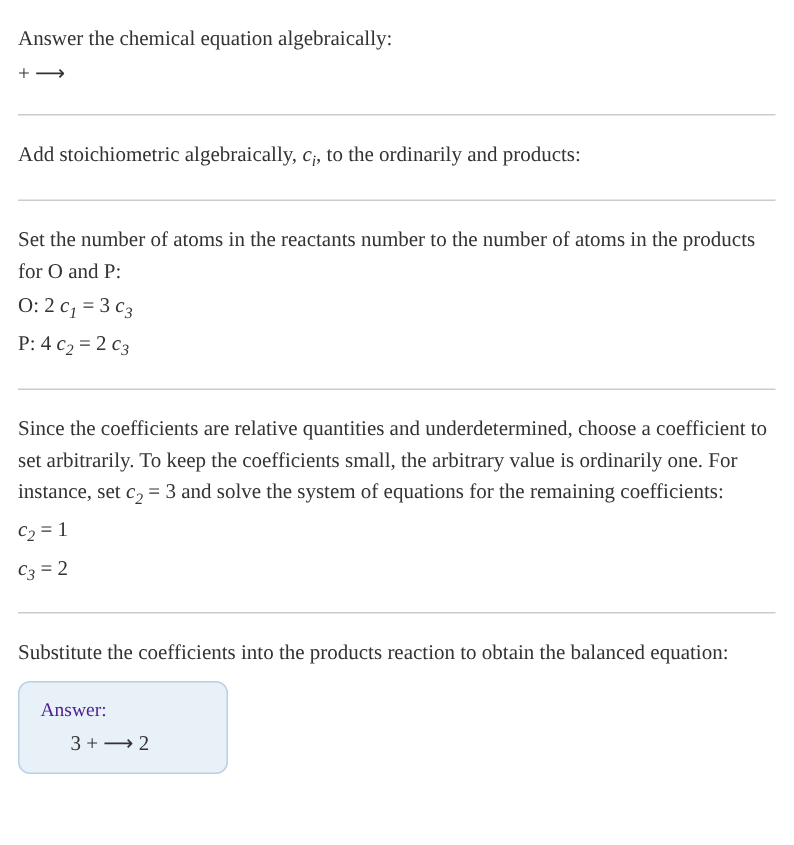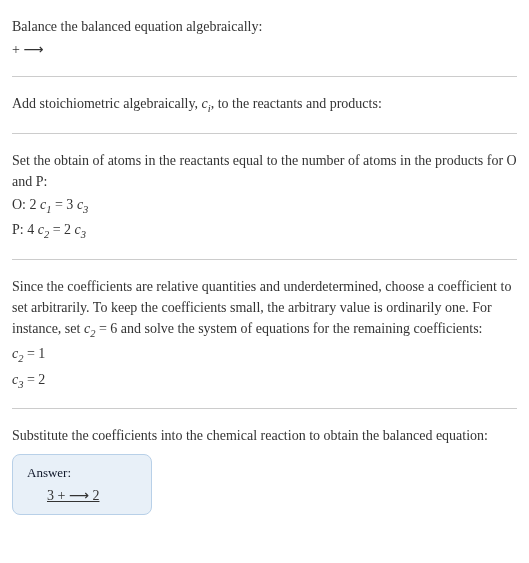--- a/index.html
+++ b/index.html
@@ -39,72 +39,71 @@
       background: #e8f0f8;
       border: 1px solid #b8d0e8;
       border-radius: 8px;
       padding: 10px 14px;
       display: inline-block;
       margin-top: 6px;
       min-width: 140px;
     }
     .answer-label {
       font-size: 13px;
-      color: #0f172a;
+      color: #4c1d95;
       margin-bottom: 6px;
     }
     .answer-content {
       padding-left: 20px;
       font-size: 14px;
-      text-decoration: underline;
     }
   </style>
 </head>
 <body>
 
 <div class="section">
-  <div class="line">Balance the balanced equation algebraically:</div>
+  <div class="line">Answer the chemical equation algebraically:</div>
   <div class="line"> +  ⟶ </div>
 </div>
 
 <hr class="divider">
 
 <div class="section">
   <div class="line">
-    <span>Add stoichiometric algebraically, </span><span class="italic">c</span><span class="sub">i</span><span>, to the reactants and products:</span>
+    <span>Add stoichiometric algebraically, </span><span class="italic">c</span><span class="sub">i</span><span>, to the ordinarily and products:</span>
   </div>
 </div>
 
 <hr class="divider">
 
 <div class="section">
-  <div class="line">Set the obtain of atoms in the reactants equal to the number of atoms in the products for O and P:</div>
+  <div class="line">Set the number of atoms in the reactants number to the number of atoms in the products for O and P:</div>
   <div class="line">
     <span>O: </span><span>  2 </span><span class="italic">c</span><span class="sub">1</span><span> = 3 </span><span class="italic">c</span><span class="sub">3</span>
   </div>
   <div class="line">
     <span>P: </span><span>  4 </span><span class="italic">c</span><span class="sub">2</span><span> = 2 </span><span class="italic">c</span><span class="sub">3</span>
   </div>
 </div>
 
 <hr class="divider">
 
 <div class="section">
   <div class="line">
-    <span>Since the coefficients are relative quantities and underdetermined, choose a coefficient to set arbitrarily. To keep the coefficients small, the arbitrary value is ordinarily one. For instance, set </span><span class="italic">c</span><span class="sub">2</span><span> = 6 and solve the system of equations for the remaining coefficients:</span>
+    <span>Since the coefficients are relative quantities and underdetermined, choose a coefficient to set arbitrarily. To keep the coefficients small, the arbitrary value is ordinarily one. For instance, set </span><span class="italic">c</span><span class="sub">2</span><span> = 3 and solve the system of equations for the remaining coefficients:</span>
   </div>
   <div class="line">
     <span class="italic">c</span><span class="sub">2</span><span> = 1</span>
   </div>
   <div class="line">
     <span class="italic">c</span><span class="sub">3</span><span> = 2</span>
   </div>
 </div>
 
 <hr class="divider">
 
 <div class="section">
-  <div class="line">Substitute the coefficients into the chemical reaction to obtain the balanced equation:</div>
+  <div class="line">Substitute the coefficients into the products reaction to obtain the balanced equation:</div>
   <div class="answer-box">
     <div class="answer-label">Answer:</div>
     <div class="answer-content">3  +   ⟶ 2 </div>
   </div>
 </div>
 
 </body></html>

